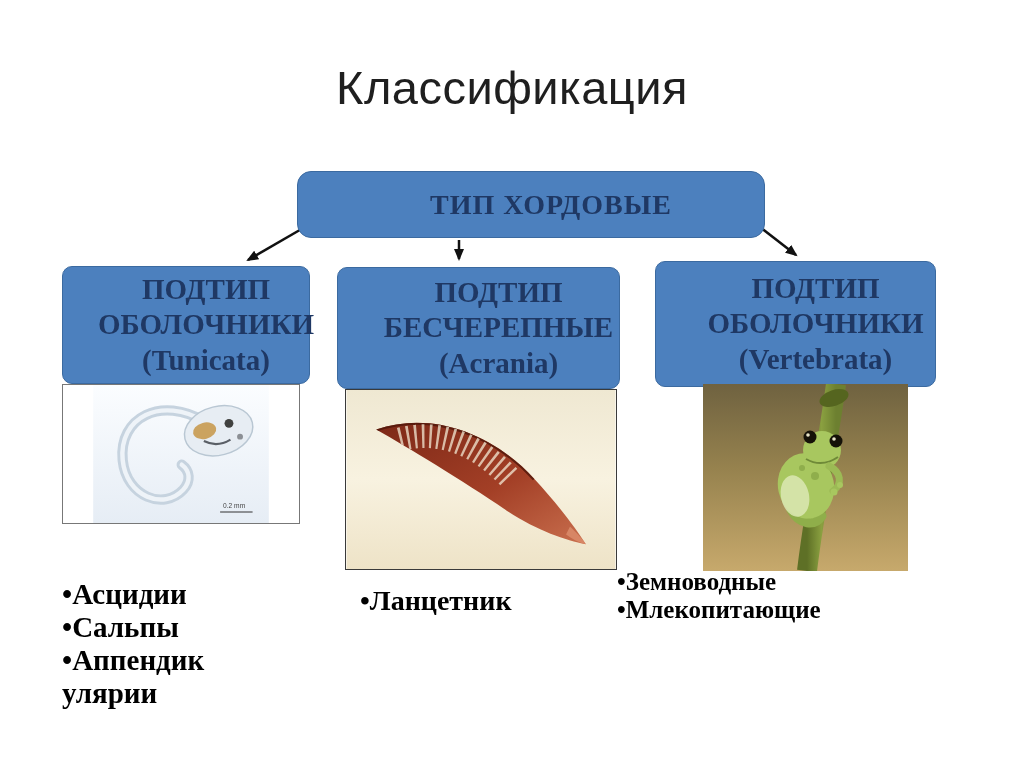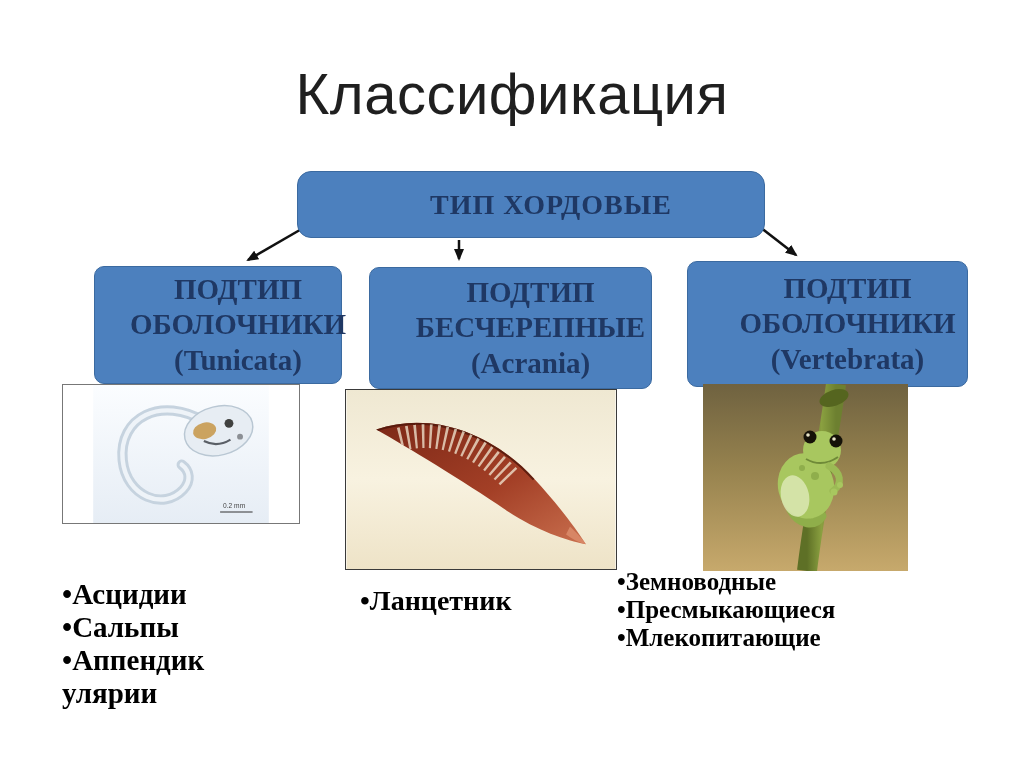--- a/index.html
+++ b/index.html
@@ -13,40 +13,40 @@
     font-family: "Liberation Serif", serif;
   }
   .title {
     position: absolute;
     top: 60px;
     left: 0;
     width: 100%;
     text-align: center;
     font-family: "Liberation Sans", sans-serif;
     font-weight: 400;
-    font-size: 58px;
+    font-size: 47px;
     color: #1f1f1f;
     letter-spacing: 0.5px;
   }
   .node {
     position: absolute;
     background: #4c80be;
     border: 1px solid #3b6aa0;
     border-radius: 12px;
     display: flex;
     flex-direction: column;
     align-items: center;
     justify-content: center;
     color: #1f3864;
     font-weight: bold;
     text-align: center;
     padding-left: 40px;
   }
   .root-node { left: 297px; top: 171px; width: 468px; height: 67px; font-size: 28px; letter-spacing: 1px; border-radius: 14px; }
-  .branch-node { font-size: 29px; border-radius: 10px; margin-left: 32px; }
+  .branch-node { font-size: 29px; border-radius: 10px; }
   .branch-node .line { line-height: 1.22; }
   #b0 { left: 62px;  top: 266px; width: 248px; height: 118px; }
   #b1 { left: 337px; top: 267px; width: 283px; height: 122px; }
   #b2 { left: 655px; top: 261px; width: 281px; height: 126px; }
   .figure { position: absolute; overflow: hidden; background: #fff; }
   #fig0 { left: 62px;  top: 384px; width: 238px; height: 140px; border: 1px solid #777; }
   #fig1 { left: 345px; top: 389px; width: 272px; height: 181px; border: 1px solid #3a3a3a; }
   #fig2 { left: 703px; top: 384px; width: 205px; height: 187px; }
   .figure svg { display: block; width: 100%; height: 100%; }
   .list { position: absolute; font-weight: bold; color: #000000; font-family: "Liberation Serif", serif; }
@@ -186,17 +186,16 @@
     <div>•Аппендик</div>
     <div>улярии</div>
   </div>
 
   <div class="list" id="list1">
     <div>•Ланцетник</div>
   </div>
 
   <div class="list" id="list2">
     <div>•Земноводные</div>
-    <div>•Пресмыкающиеся</div>
     <div>•Млекопитающие</div>
   </div>
 
 </div>
 
 </body></html>

